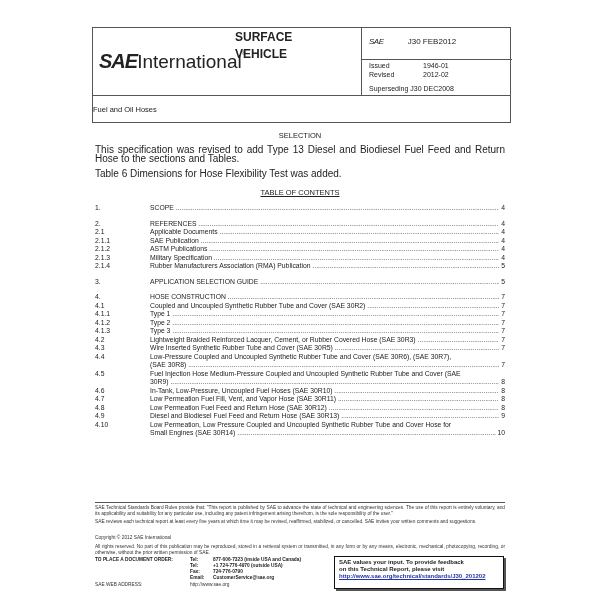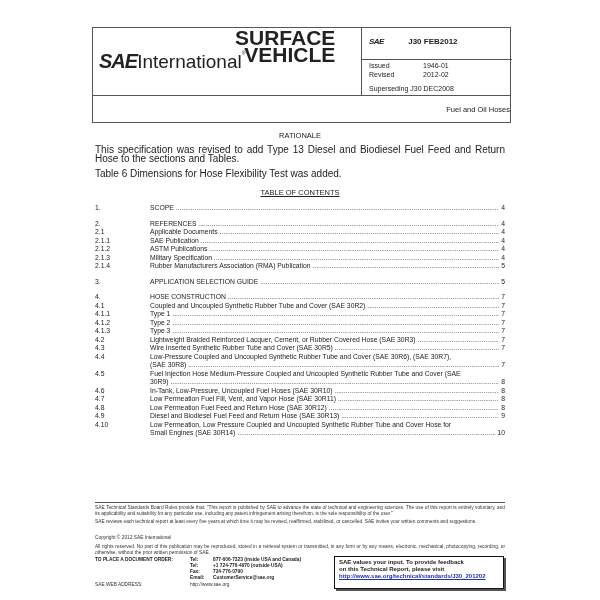--- a/index.html
+++ b/index.html
@@ -7,27 +7,27 @@
          font-family:"Liberation Sans", sans-serif; color:#222; }
   .hdr { position:absolute; left:92px; top:27px; width:419px; height:96px;
          border:1px solid #555; box-sizing:border-box; }
   .hdr .vline { position:absolute; left:268px; top:0; width:1px; height:67px; background:#555; }
   .hdr .hline { position:absolute; left:0; top:67px; width:100%; height:1px; background:#555; }
   .hdr .rline { position:absolute; left:268px; top:31px; width:151px; height:1px; background:#555; }
   .logo { position:absolute; left:6px; top:22px; font-size:19px; white-space:nowrap; }
   .logo .sae { font-weight:bold; font-style:italic; letter-spacing:-1px; font-size:20px; }
   .logo .intl { font-weight:normal; }
   .logo sup { font-size:5px; vertical-align:top; }
-  .svs { position:absolute; left:142px; top:1px; font-weight:bold; font-size:21px; line-height:17px;text-align:right; }
-  .docid { position:absolute; left:276px; top:9px; font-size:8px; font-weight:bold; }
+  .svs { position:absolute; left:142px; top:1px; font-weight:bold; font-size:12px; line-height:17px; }
+  .docid { position:absolute; left:276px; top:9px; font-size:8px; font-weight:normal; }
   .docid .sae-small { font-style:italic; letter-spacing:-0.5px; margin-right:22px; }
   .issued { position:absolute; left:276px; top:34px; font-size:7px; line-height:8.5px; }
   .issued .lbl { display:inline-block; width:54px; }
   .supersede { position:absolute; left:276px; top:57px; font-size:7px; }
-  .doctitle { position:absolute; left:0; top:68px; width:100%; height:28px; text-align:right;
+  .doctitle { position:absolute; left:0; top:68px; width:100%; height:28px; text-align:left;
               line-height:28px; font-size:7.5px; }
   .center { position:absolute; left:60px; width:480px; text-align:center; font-size:7.5px; }
   .para { position:absolute; left:95px; width:410px; font-size:10px; line-height:8.5px; text-align:justify; }
   .toc { position:absolute; left:95px; width:410px; font-size:6.8px; }
   .toc-row { position:relative; height:8.5px; line-height:8.5px; }
   .toc-row .num { position:absolute; left:0; }
   .toc-row .ttl { position:absolute; left:55px; right:6px; overflow:hidden; white-space:nowrap; }
   .toc-row .ttl::after { content:" ......................................................................................................................................................................................................................"; color:#333; }
   .toc-row .pg { position:absolute; right:0; background:#fff; padding-left:1px; }
   .toc-row.wrap .ttl::after { content:""; }
@@ -68,21 +68,21 @@
 
   <div class="issued">
     <div><span class="lbl">Issued</span><span>1946-01</span></div>
     <div><span class="lbl">Revised</span><span>2012-02</span></div>
   </div>
   <div class="supersede">Superseding J30 DEC2008</div>
 
   <div class="doctitle">Fuel and Oil Hoses</div>
 </div>
 
-<div class="center" style="top:131px;">RATIONALE</div>
+<div class="center" style="top:131px;">SELECTION</div>
 <div class="para" style="top:146px;">This specification was revised to add Type 13 Diesel and Biodiesel Fuel Feed and Return Hose to the sections and Tables.</div>
 <div class="para" style="top:170px;">Table 6 Dimensions for Hose Flexibility Test was added.</div>
 
 <div class="center" style="top:188px;text-decoration:underline;">TABLE OF CONTENTS</div>
 
 <div class="toc" style="top:204px;">
   <div class="toc-row">
       <span class="num">1.</span>
       <span class="ttl">SCOPE</span>
       <span class="pg">4</span>

